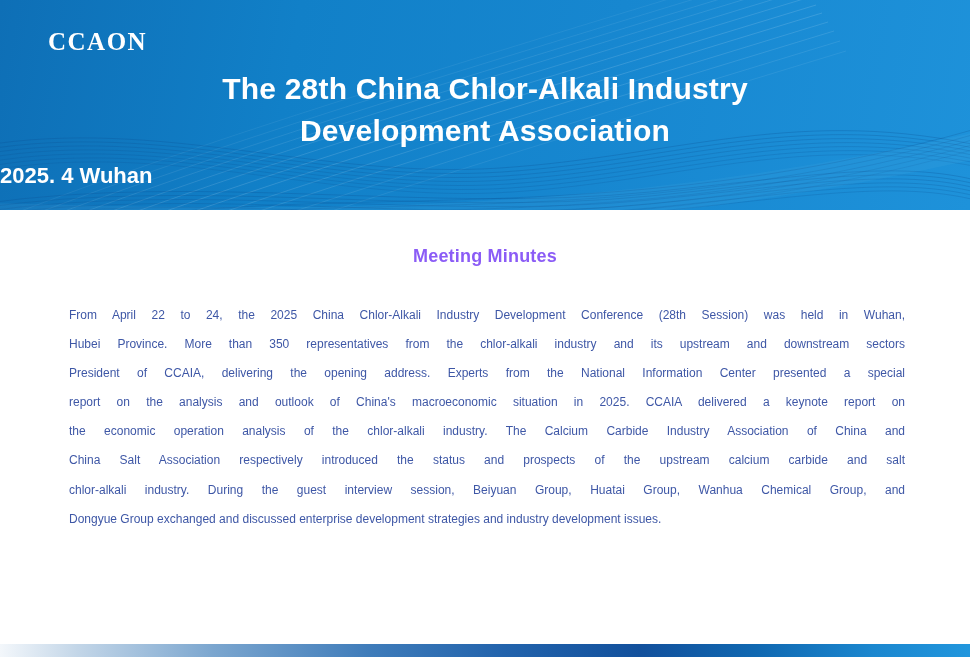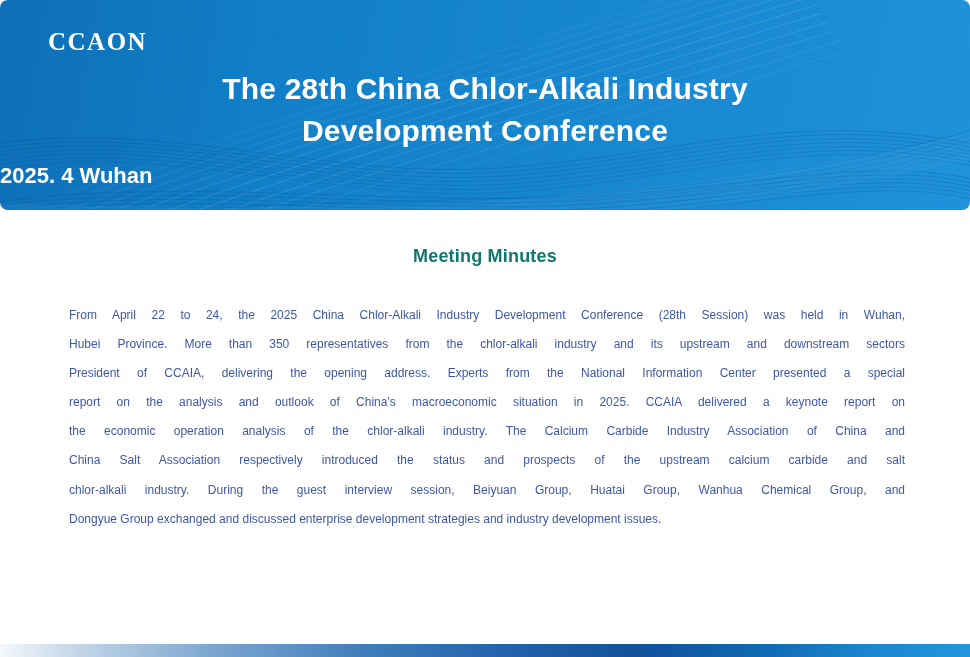--- a/index.html
+++ b/index.html
@@ -10,21 +10,20 @@
     position: relative;
     font-family: "Liberation Sans", sans-serif;
   }
   .page { position: absolute; inset: 0; width: 970px; height: 657px; }
 
   
   .header {
     position: absolute; left: 0; top: 0; width: 970px; height: 210px;
     background: linear-gradient(100deg, #0e6fb6 0%, #1180c8 30%, #1787d0 62%, #1e92da 100%);
     overflow: hidden;
-    border-radius: 8px;
   }
   .hdr-deco { position: absolute; left: 0; top: 0; width: 970px; height: 210px; display: block; }
 
   .logo {
     position: absolute; left: 48px; top: 28px;
     color: #ffffff;
     font-family: "Liberation Serif", serif;
     font-weight: bold;
     font-size: 25px;
     letter-spacing: 1.5px;
@@ -41,21 +40,21 @@
   .subtitle {
     position: absolute; left: 0; top: 163px; width: 970px;
     color: #ffffff;
     font-size: 22px; font-weight: bold;
   }
 
   
   .minutes-heading {
     position: absolute; left: 0; top: 246px; width: 970px;
     text-align: center;
-    color: #0f766e;
+    color: #8b5cf6;
     font-size: 18px; font-weight: bold;
     letter-spacing: 0.2px;
   }
   .paragraph {
     position: absolute; left: 69px; top: 301px; width: 836px;
     color: #3e57a6;
     font-size: 12px;
     line-height: 29.1px;
   }
   .para-line {
@@ -127,21 +126,21 @@
         <use href="#wDark3" transform="translate(0,20)" opacity="0.24"></use>
       </g>
 
       <path d="M -40,215 C 300,225 620,230 1000,140" fill="none" stroke="#5cb5e6" stroke-width="26" opacity="0.12"></path>
     </svg>
 
     <div class="logo">CCAON</div>
 
     <div class="title-block">
       <div class="title-line">The 28th China Chlor-Alkali Industry</div>
-      <div class="title-line">Development Conference</div>
+      <div class="title-line">Development Association</div>
     </div>
 
     <div class="subtitle">2025. 4 Wuhan</div>
   </div>
 
   <div class="minutes-heading">Meeting Minutes</div>
 
   <div class="paragraph">
     <div class="para-line">From April 22 to 24, the 2025 China Chlor-Alkali Industry Development Conference (28th Session) was held in Wuhan,</div>
     <div class="para-line">Hubei Province. More than 350 representatives from the chlor-alkali industry and its upstream and downstream sectors</div>

